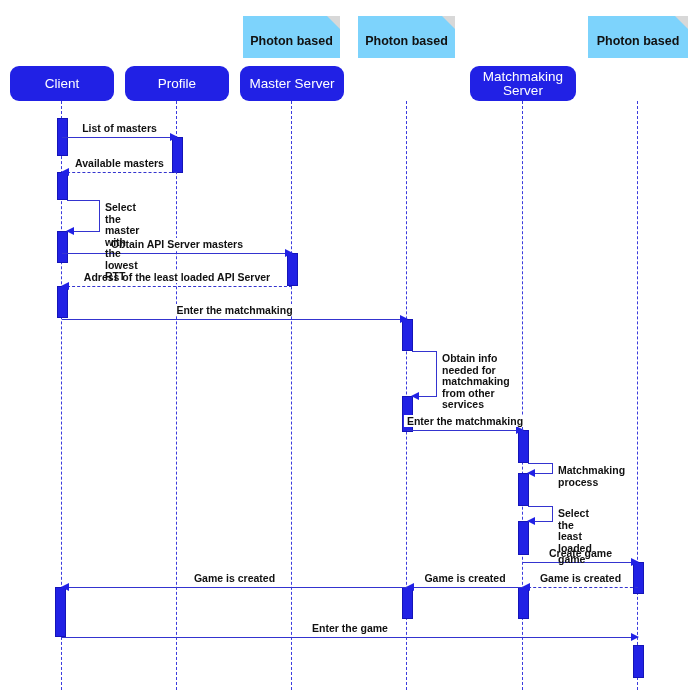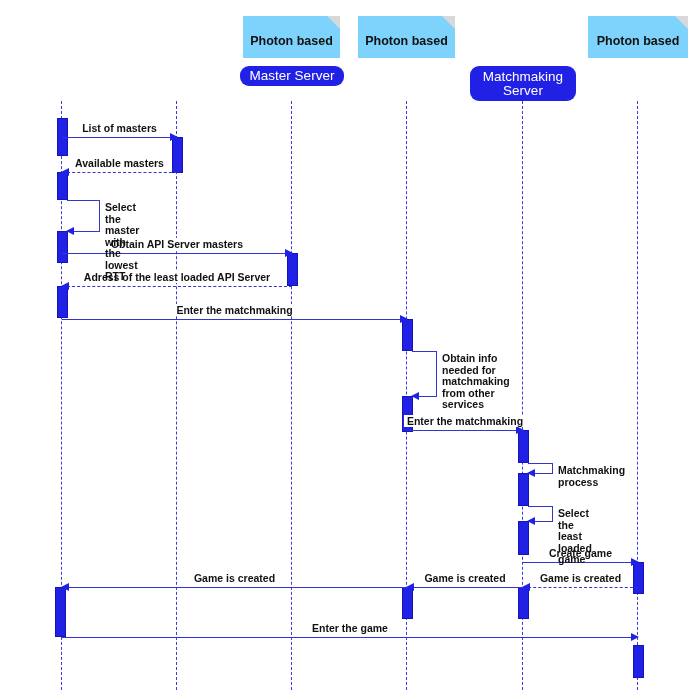--- a/index.html
+++ b/index.html
@@ -131,21 +131,27 @@
       <span>Photon based</span>
     </div>
     <div class="note" style="left: 358px; top: 16px; width: 97px; height: 42px;">
       <div class="fold"></div>
       <span>Photon based</span>
     </div>
     <div class="note" style="left: 588px; top: 16px; width: 100px; height: 42px;">
       <div class="fold"></div>
       <span>Photon based</span>
     </div>
-    <div class="actor" style="left: 240px; top: 66px; width: 104px; height: 20px;">
+    <div class="actor" style="left: 10px; top: 66px; width: 104px; height: 35px;">
+      <span style="white-space: pre-line;">Client</span>
+    </div>
+    <div class="actor" style="left: 125px; top: 66px; width: 104px; height: 35px;">
+      <span style="white-space: pre-line;">Profile</span>
+    </div>
+    <div class="actor" style="left: 240px; top: 66px; width: 104px; height: 35px;">
       <span style="white-space: pre-line;">Master Server</span>
     </div>
     <div class="actor" style="left: 470px; top: 66px; width: 106px; height: 35px;">
       <span style="white-space: pre-line;">Matchmaking
 Server</span>
     </div>
     <div class="activation" style="left: 57px; top: 118px; height: 38px;"></div>
     <div class="activation" style="left: 172px; top: 137px; height: 36px;"></div>
     <div class="activation" style="left: 57px; top: 172px; height: 28px;"></div>
     <div class="activation" style="left: 57px; top: 231px; height: 32px;"></div>

